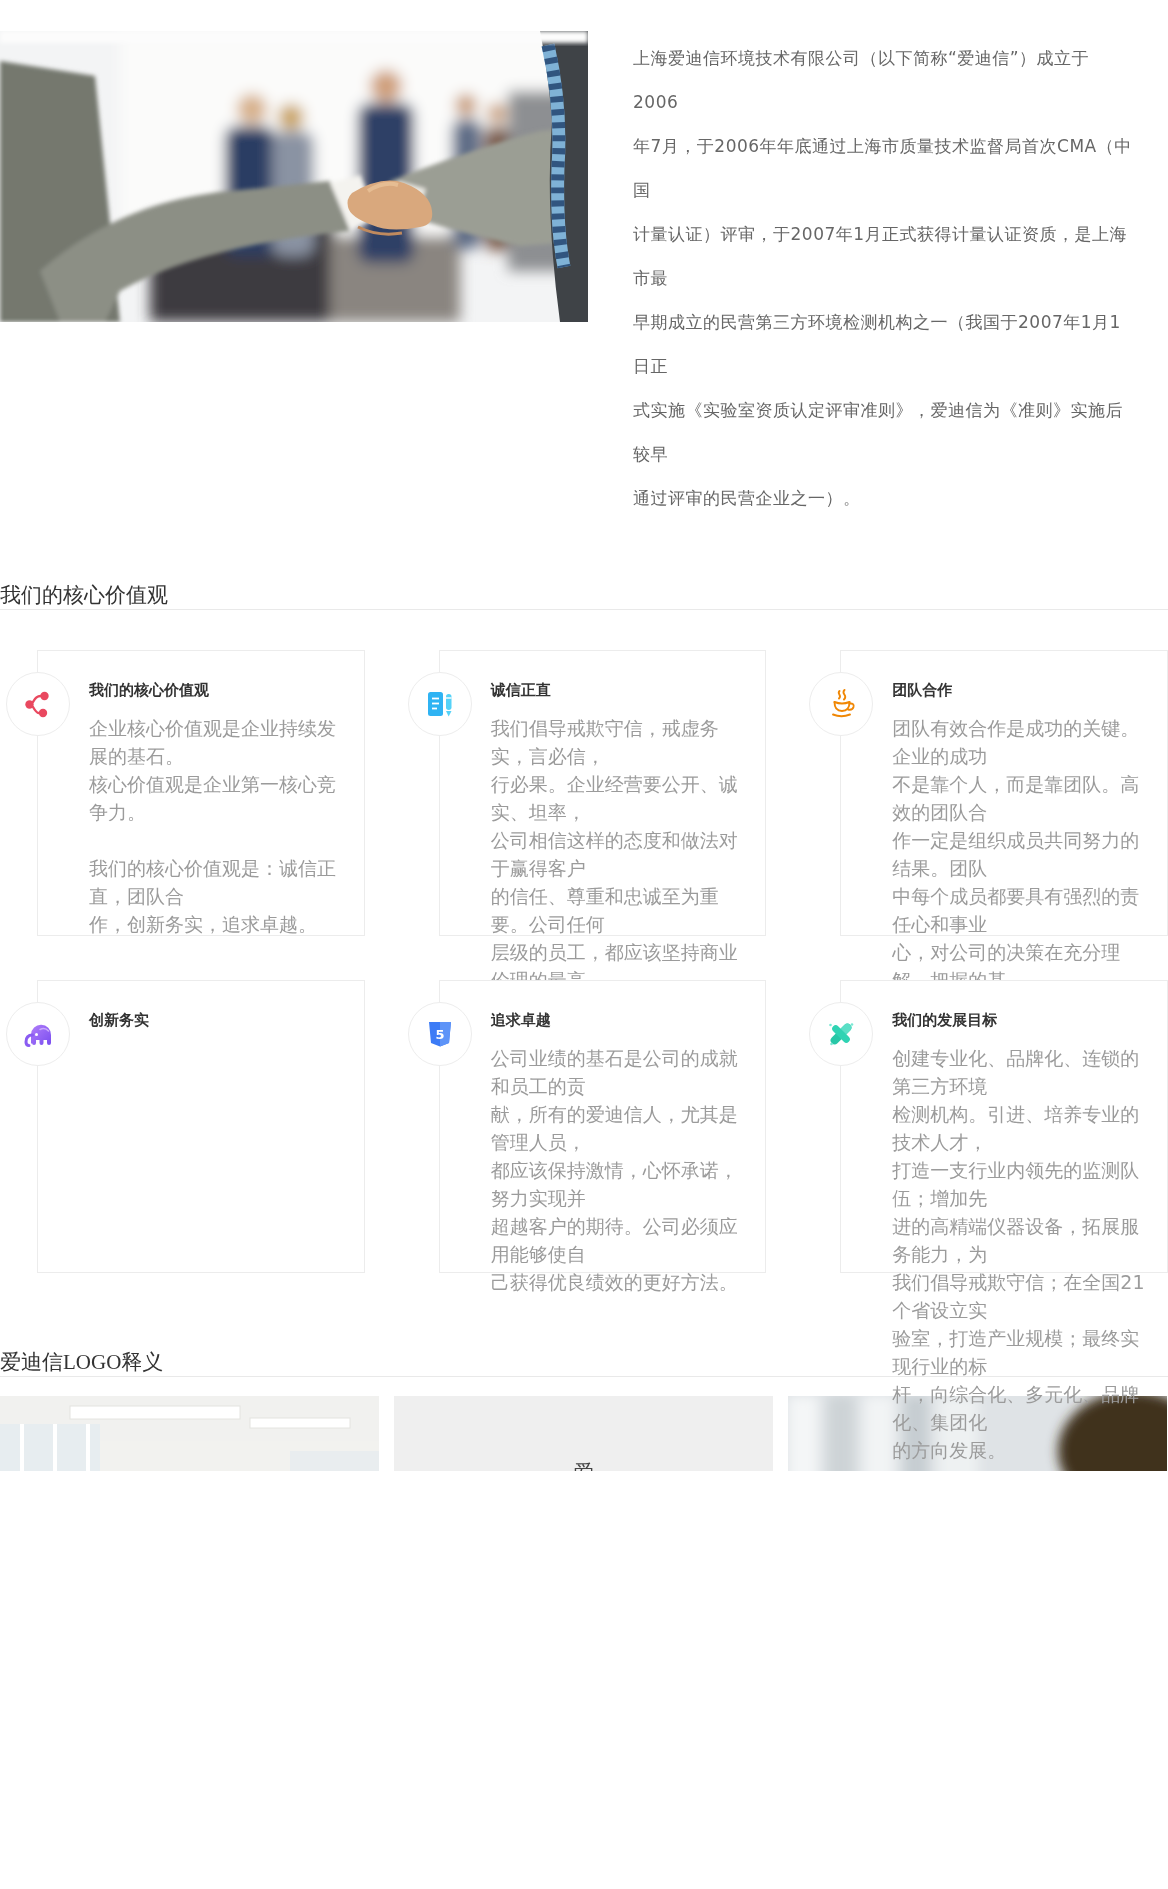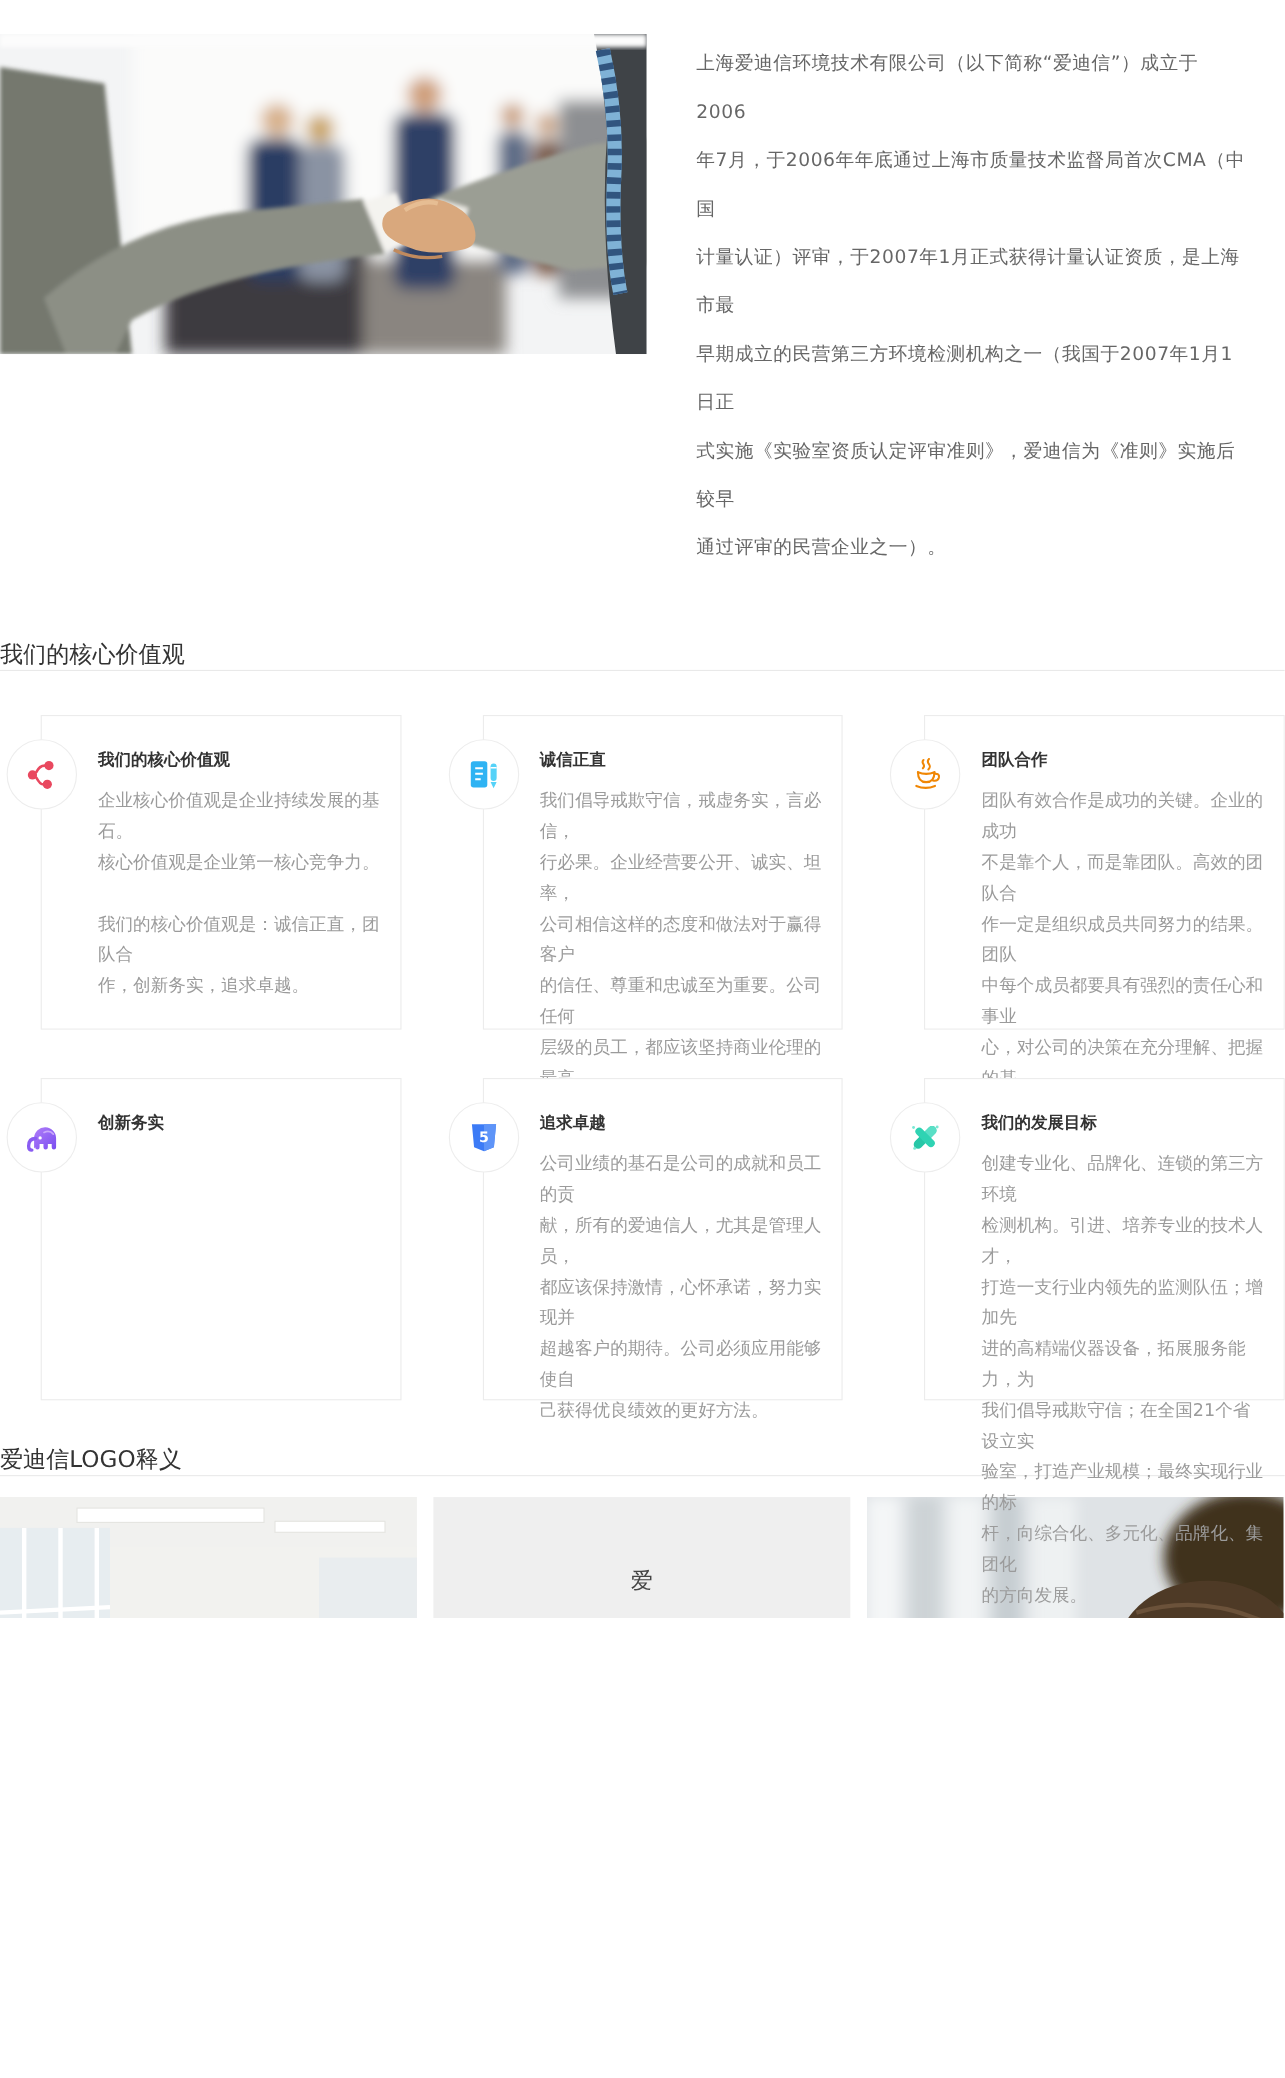--- a/index.html
+++ b/index.html
@@ -16,42 +16,42 @@
   .hero-photo svg{display:block;width:588px;height:291px;}
   .hero-text{
     margin-left:45px;width:500px;padding-top:5px;
     font-size:17px;line-height:44px;color:#666;
     white-space:pre-line;letter-spacing:.5px;
   }
 
   
   .section-title{font-size:21px;line-height:28px;color:#333;font-weight:400;margin:0;}
   .t-values{margin-top:61px;}
-  .t-logo{margin-top:40px;}
+  .t-logo{margin-top:75px;font-family:Liberation Serif, serif;}
   hr.divider{border:none;border-top:1px solid #e9e9e9;margin:0;}
   .d1{margin-top:15px;} .d2{margin-top:8px;}
 
   
   .cards{display:flex;gap:74px;padding-left:37px;}
   .cards-row1{margin-top:40px;}
   .cards-row2{margin-top:44px;}
   .card{
     position:relative;width:328px;box-sizing:border-box;
     border:1px solid #ececec;background:#fff;
     padding:30px 18px 0 51px;
   }
   .cards-row1 .card{height:286px;}
   .cards-row2 .card{height:293px;}
   .card-circle{
     position:absolute;left:-32px;top:21px;width:62px;height:62px;
     border-radius:50%;background:#fff;border:1px solid #ededed;
     display:flex;align-items:center;justify-content:center;
   }
   .card h3{margin:0 0 14px;font-size:15px;color:#333;font-weight:bold;}
-  .card p{margin:0;font-size:16px;line-height:28px;color:#9b9b9b;white-space:pre-line;}
+  .card p{margin:0;font-size:19px;line-height:28px;color:#9b9b9b;white-space:pre-line;}
 
   
   .logo-paragraph{
     margin:16px 0 0 13px;font-size:15px;line-height:27px;color:#8f8f8f;
     white-space:pre-line;
   }
   .logo-grid{
     margin-top:19px;
     display:grid;grid-template-columns:repeat(3,379px);
     grid-auto-rows:278px;column-gap:15px;row-gap:24px;

